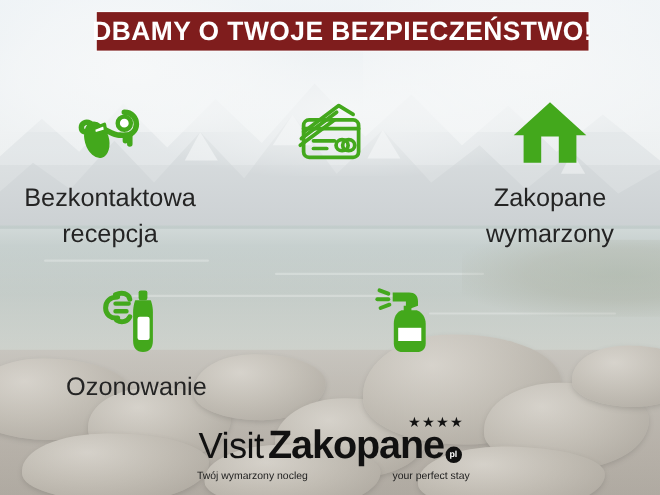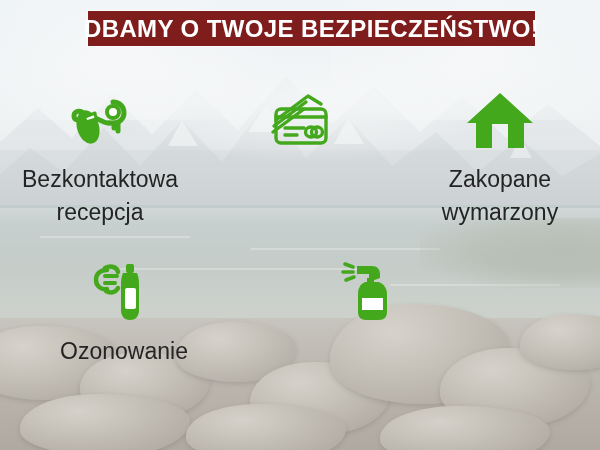--- a/index.html
+++ b/index.html
@@ -350,14 +350,26 @@
           <path d="M16 6 L31 6 C36 6 39 9 39 14 L39 18 L28 22 L28 14 L16 14 Z" fill="#43a81c"></path>
           <path d="M26 18 L33 18 L33 24 L26 24 Z" fill="#43a81c"></path>
           <path d="M24 22 C19 24 17 29 17 34 L17 52 C17 57 20 60 25 60 L38 60 C43 60 46 57 46 52 L46 34 C46 29 43 24 38 22 Z" fill="#43a81c"></path>
           <rect x="21" y="38" width="21" height="12" fill="#ffffff"></rect>
         </svg>
       </div>
     </div>
 
   </div>
 
+  <div class="logo">
+    <div class="logo-wordmark">
+      <span class="logo-visit">Visit</span>
+      <span class="logo-zakopane">Zakopane</span>
+      <span class="logo-pl">pl</span>
+      <span class="logo-stars">★★★★</span>
+    </div>
+    <div class="logo-taglines">
+      <span class="tagline">Twój wymarzony nocleg</span>
+      <span class="tagline">your perfect stay</span>
+    </div>
+  </div>
 
 </div>
 
 </body></html>

